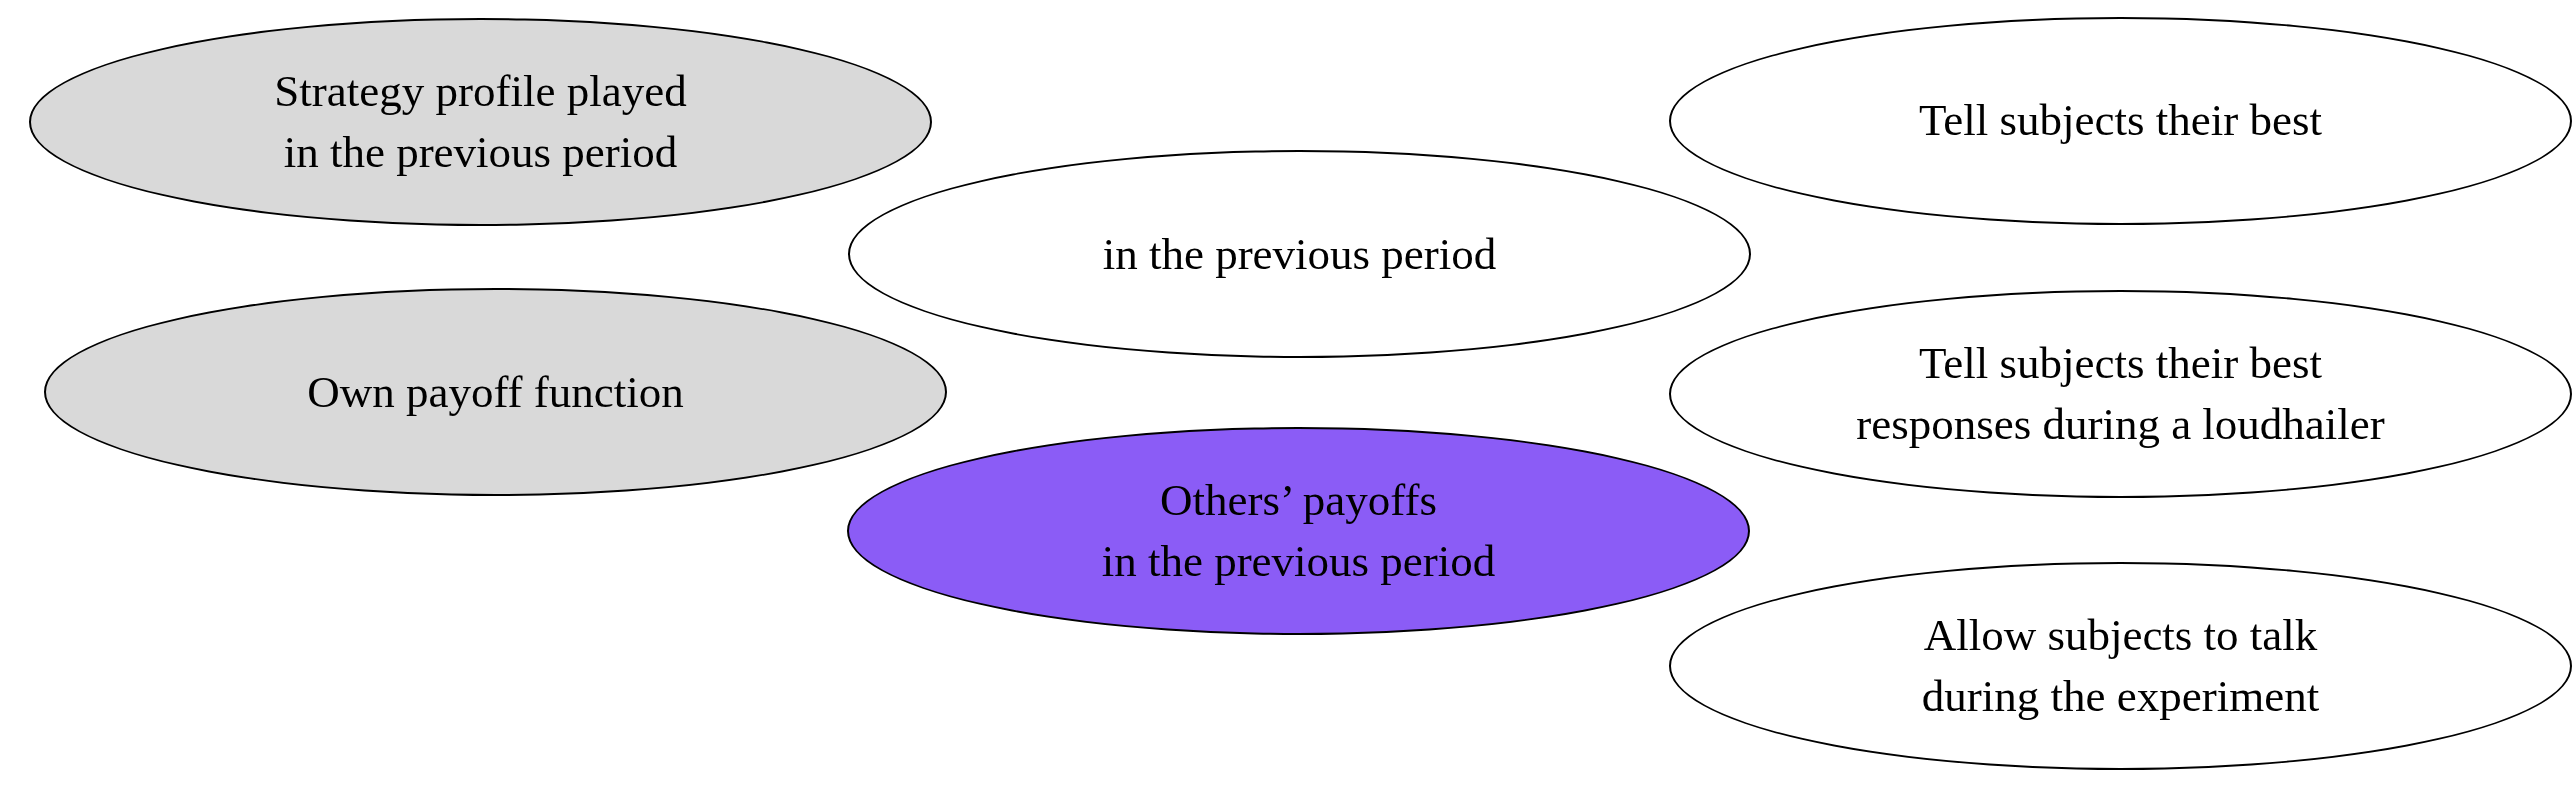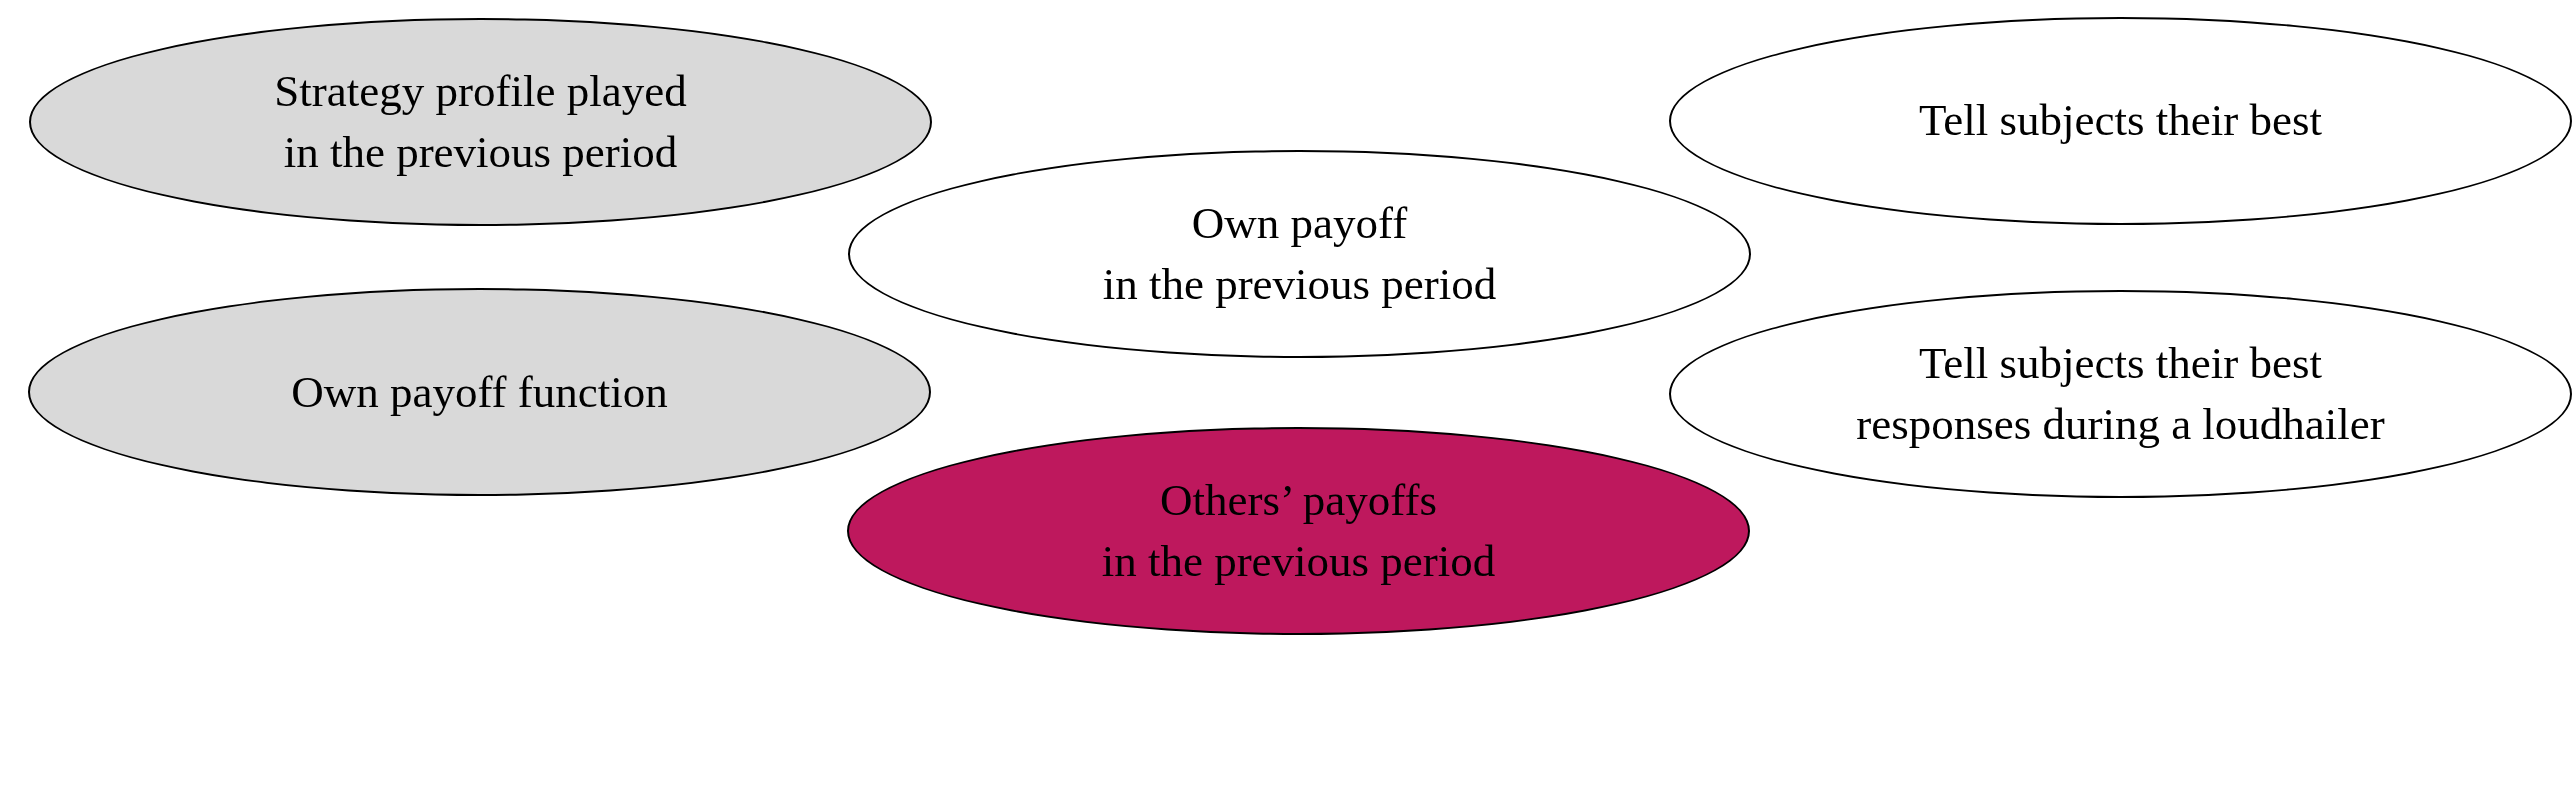--- a/index.html
+++ b/index.html
@@ -31,21 +31,21 @@
     background: #ffffff;
   }
   .node-line {
     display: block;
     font-size: 45px;
     line-height: 61px;
     white-space: nowrap;
   }
   
   .n0 { left: 29px;   top: 18px;  }
-  .n1 { left: 28px;   top: 288px; }
+  .n1 { left: 44px;   top: 288px; }
   .n2 { left: 28px;   top: 562px; }
   .n3 { left: 848px; top: 150px; }
   .n4 { left: 847px; top: 427px; }
   .n5 { left: 1669px; top: 16.7px;  }
   .n6 { left: 1669px; top: 290px; }
   .n7 { left: 1669px; top: 562px; }
 </style>
 </head>
 <body>
 
@@ -56,33 +56,36 @@
     <span class="node-line">in the previous period</span>
   </div>
 
   <div class="node n1" style="background: rgb(217, 217, 217); border-color: rgb(0, 0, 0); color: rgb(0, 0, 0);">
     <span class="node-line">Own payoff function</span>
     <span class="node-line"></span>
   </div>
 
 
   <div class="node n3" style="background: rgb(255, 255, 255); border-color: rgb(0, 0, 0); color: rgb(0, 0, 0);">
-    <span class="node-line">Own payoff</span>
     <span class="node-line">in the previous period</span>
   </div>
 
-  <div class="node n4" style="background: #be185d; border-color: rgb(0, 0, 0); color: rgb(0, 0, 0);">
+  <div class="node n4" style="background: #8b5cf6; border-color: rgb(0, 0, 0); color: rgb(0, 0, 0);">
     <span class="node-line">Others’ payoffs</span>
     <span class="node-line">in the previous period</span>
   </div>
 
   <div class="node n5" style="background: rgb(255, 255, 255); border-color: rgb(0, 0, 0); color: rgb(0, 0, 0);">
     <span class="node-line">Tell subjects their best</span>
   </div>
 
   <div class="node n6" style="background: rgb(255, 255, 255); border-color: rgb(0, 0, 0); color: rgb(0, 0, 0);">
     <span class="node-line">Tell subjects their best</span>
     <span class="node-line">responses during a loudhailer</span>
   </div>
 
+  <div class="node n7" style="background: rgb(255, 255, 255); border-color: rgb(0, 0, 0); color: rgb(0, 0, 0);">
+    <span class="node-line">Allow subjects to talk</span>
+    <span class="node-line">during the experiment</span>
+  </div>
 
 </div>
 
 
 </body></html>

